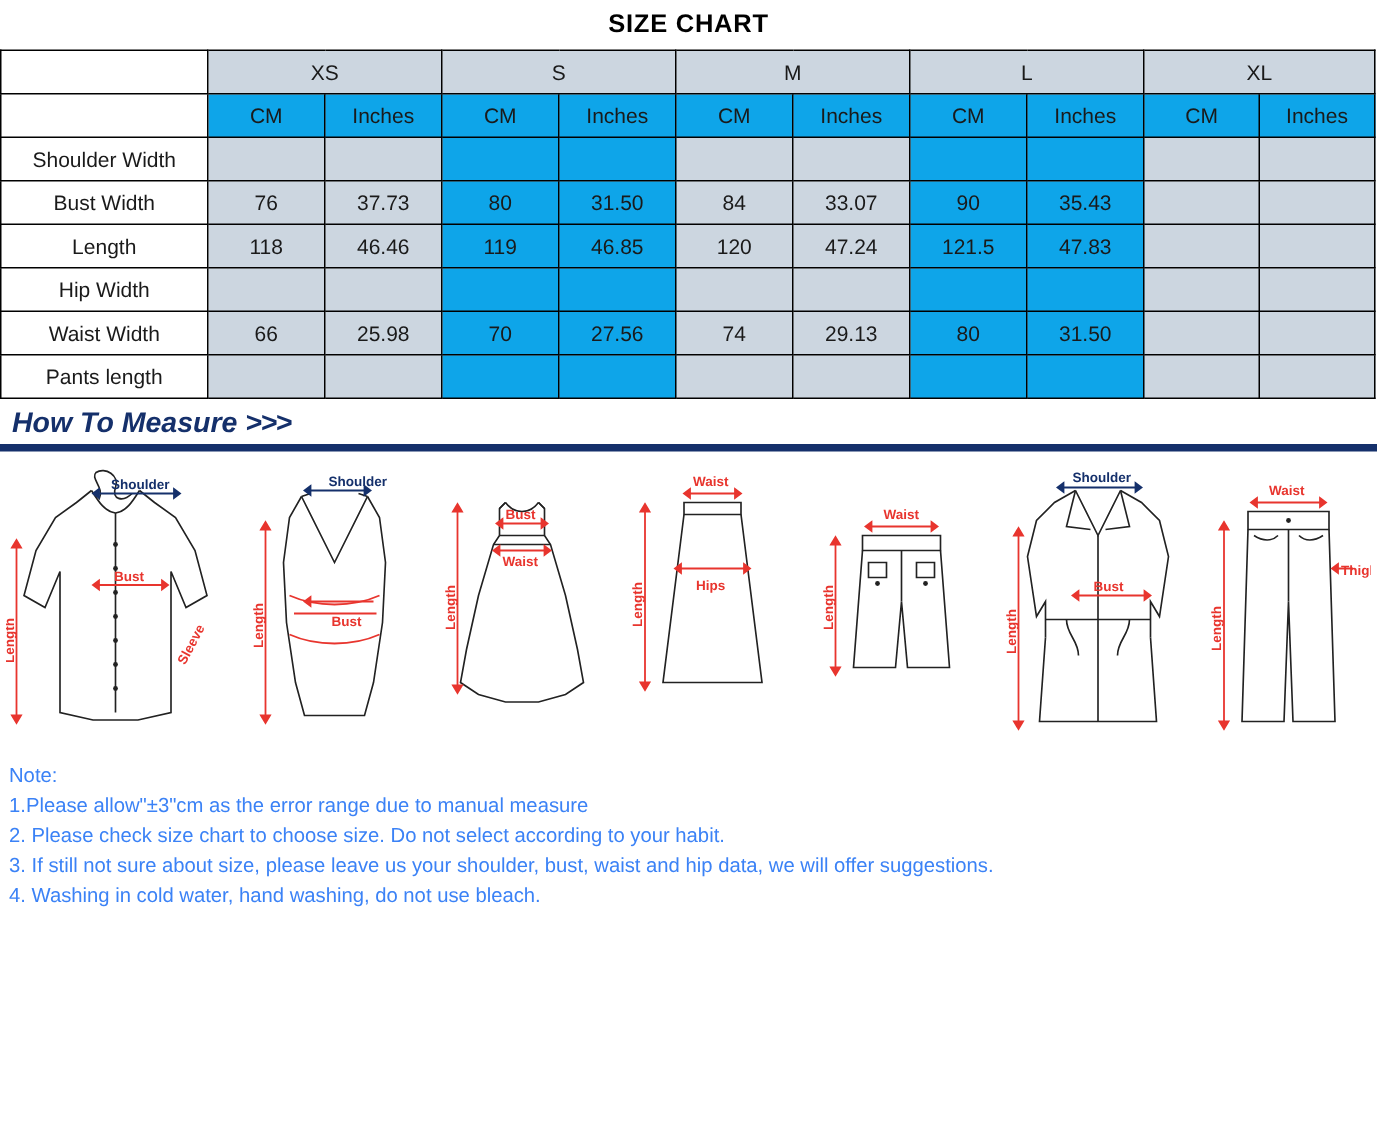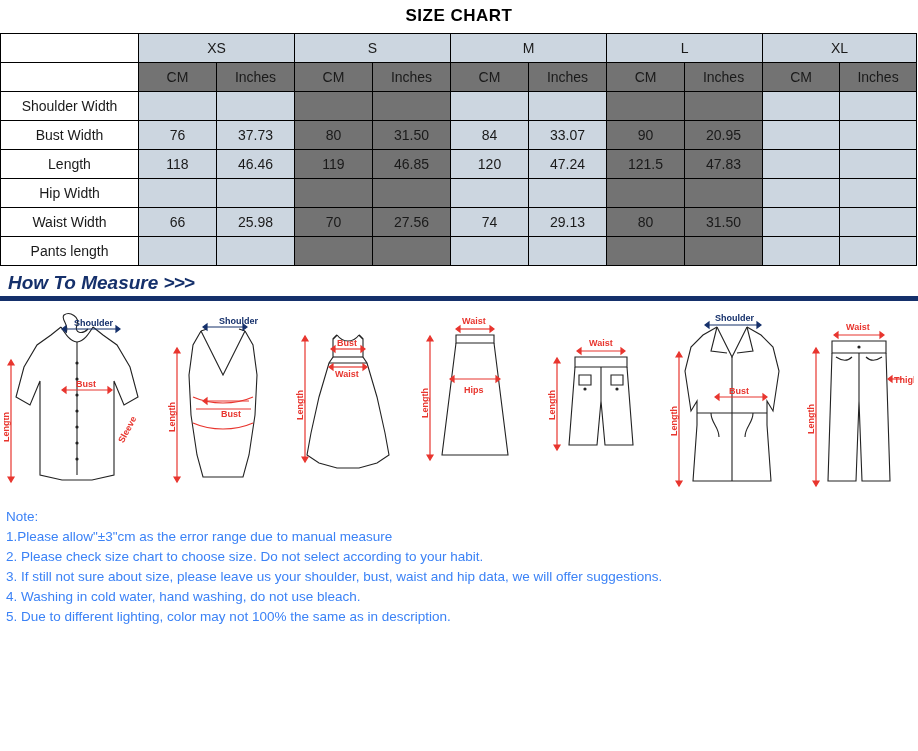--- a/index.html
+++ b/index.html
@@ -59,21 +59,21 @@
   }
   td.rowlabel {
     font-size: 14px;
     text-align: center;
     background: #ffffff;
   }
   .shade {
     background: #ccd6e0;
   }
   .plain {
-    background: #737373;
+    background: #0ea5e9;
     margin-top: 40px;
   }
   .htm-bar {
     margin-top: 4px;
     position: relative;
   }
   .htm-title {
     font-size: 19px;
     font-weight: bold;
     font-style: italic;
@@ -187,21 +187,21 @@
 
       <tr>
         <td class="rowlabel">Bust Width</td>
         <td class="shade">76</td>
         <td class="shade">37.73</td>
         <td class="plain">80</td>
         <td class="plain">31.50</td>
         <td class="shade">84</td>
         <td class="shade">33.07</td>
         <td class="plain">90</td>
-        <td class="plain">20.95</td>
+        <td class="plain">35.43</td>
         <td class="shade"></td>
         <td class="shade"></td>
       </tr>
 
 
       <tr>
         <td class="rowlabel">Length</td>
         <td class="shade">118</td>
         <td class="shade">46.46</td>
         <td class="plain">119</td>
@@ -485,16 +485,15 @@
     </div>
 
   </div>
 
   <div class="notes">
     <div>Note:</div>
     <div>1.Please allow"±3"cm as the error range due to manual measure</div>
     <div>2. Please check size chart to choose size. Do not select according to your habit.</div>
     <div>3. If still not sure about size, please leave us your shoulder, bust, waist and hip data, we will offer suggestions.</div>
     <div>4. Washing in cold water, hand washing, do not use bleach.</div>
-    <div>5. Due to different lighting, color may not 100% the same as in description.</div>
   </div>
 
 </div>
 
 </body></html>

